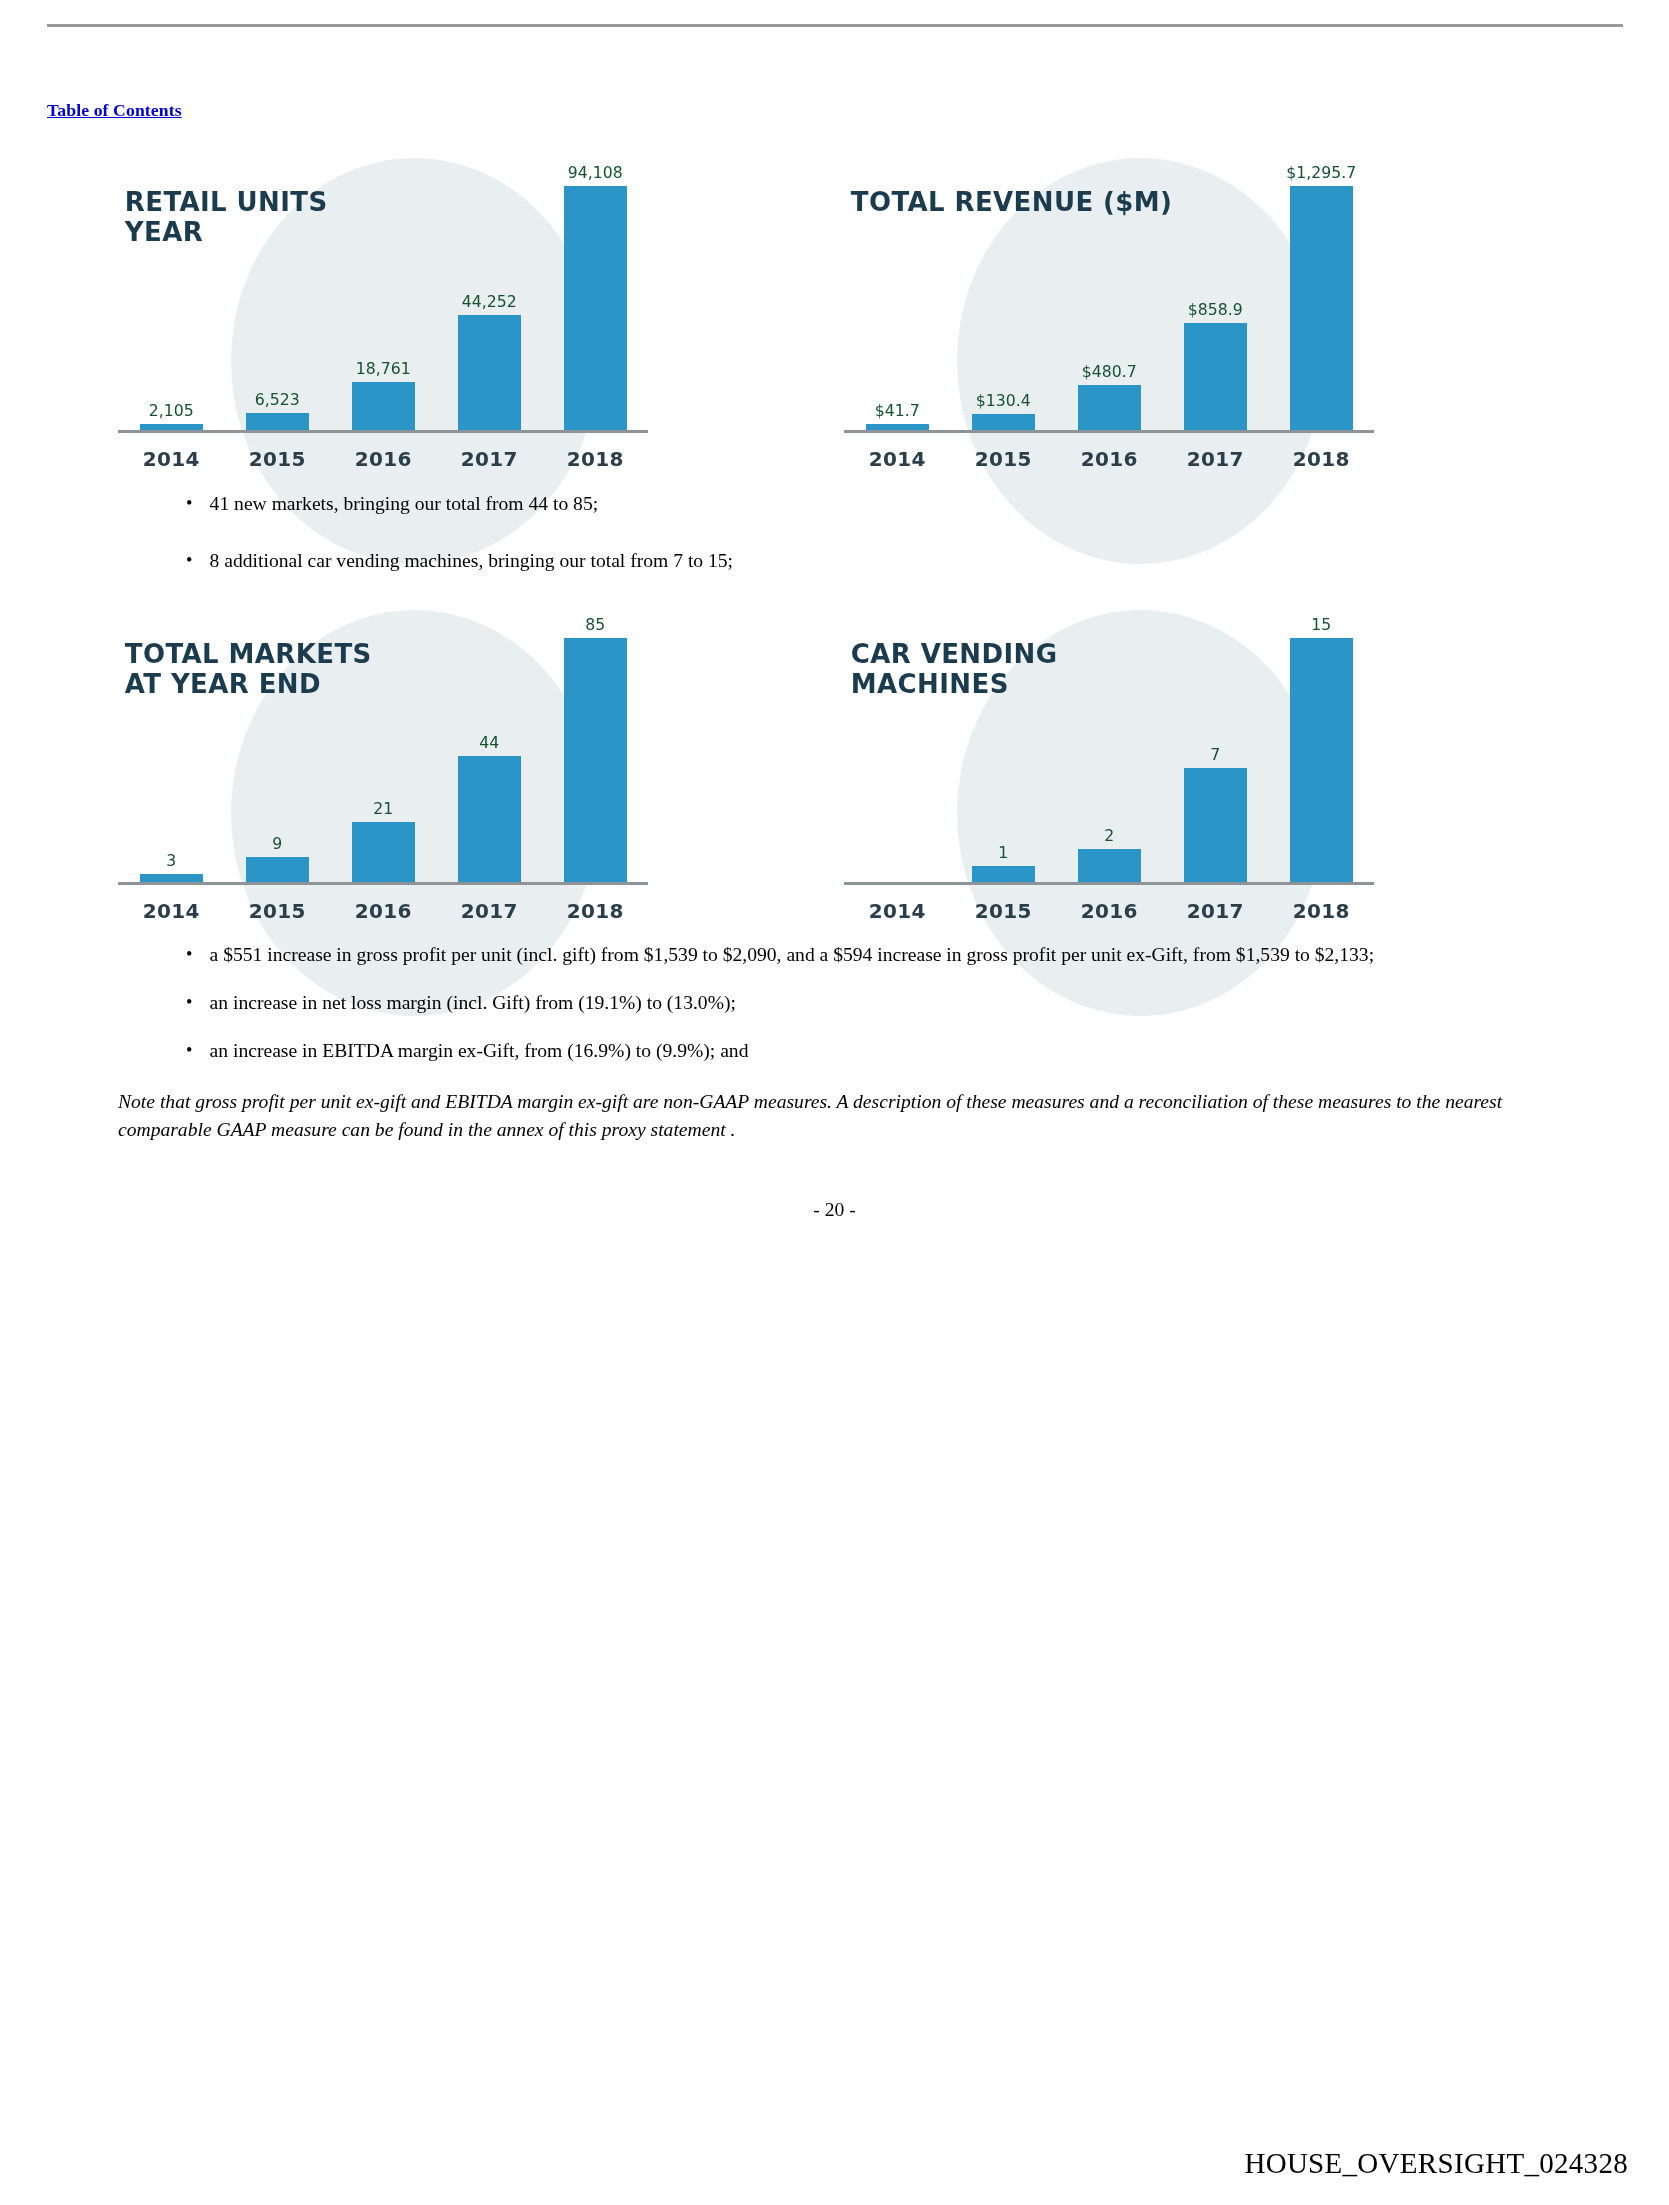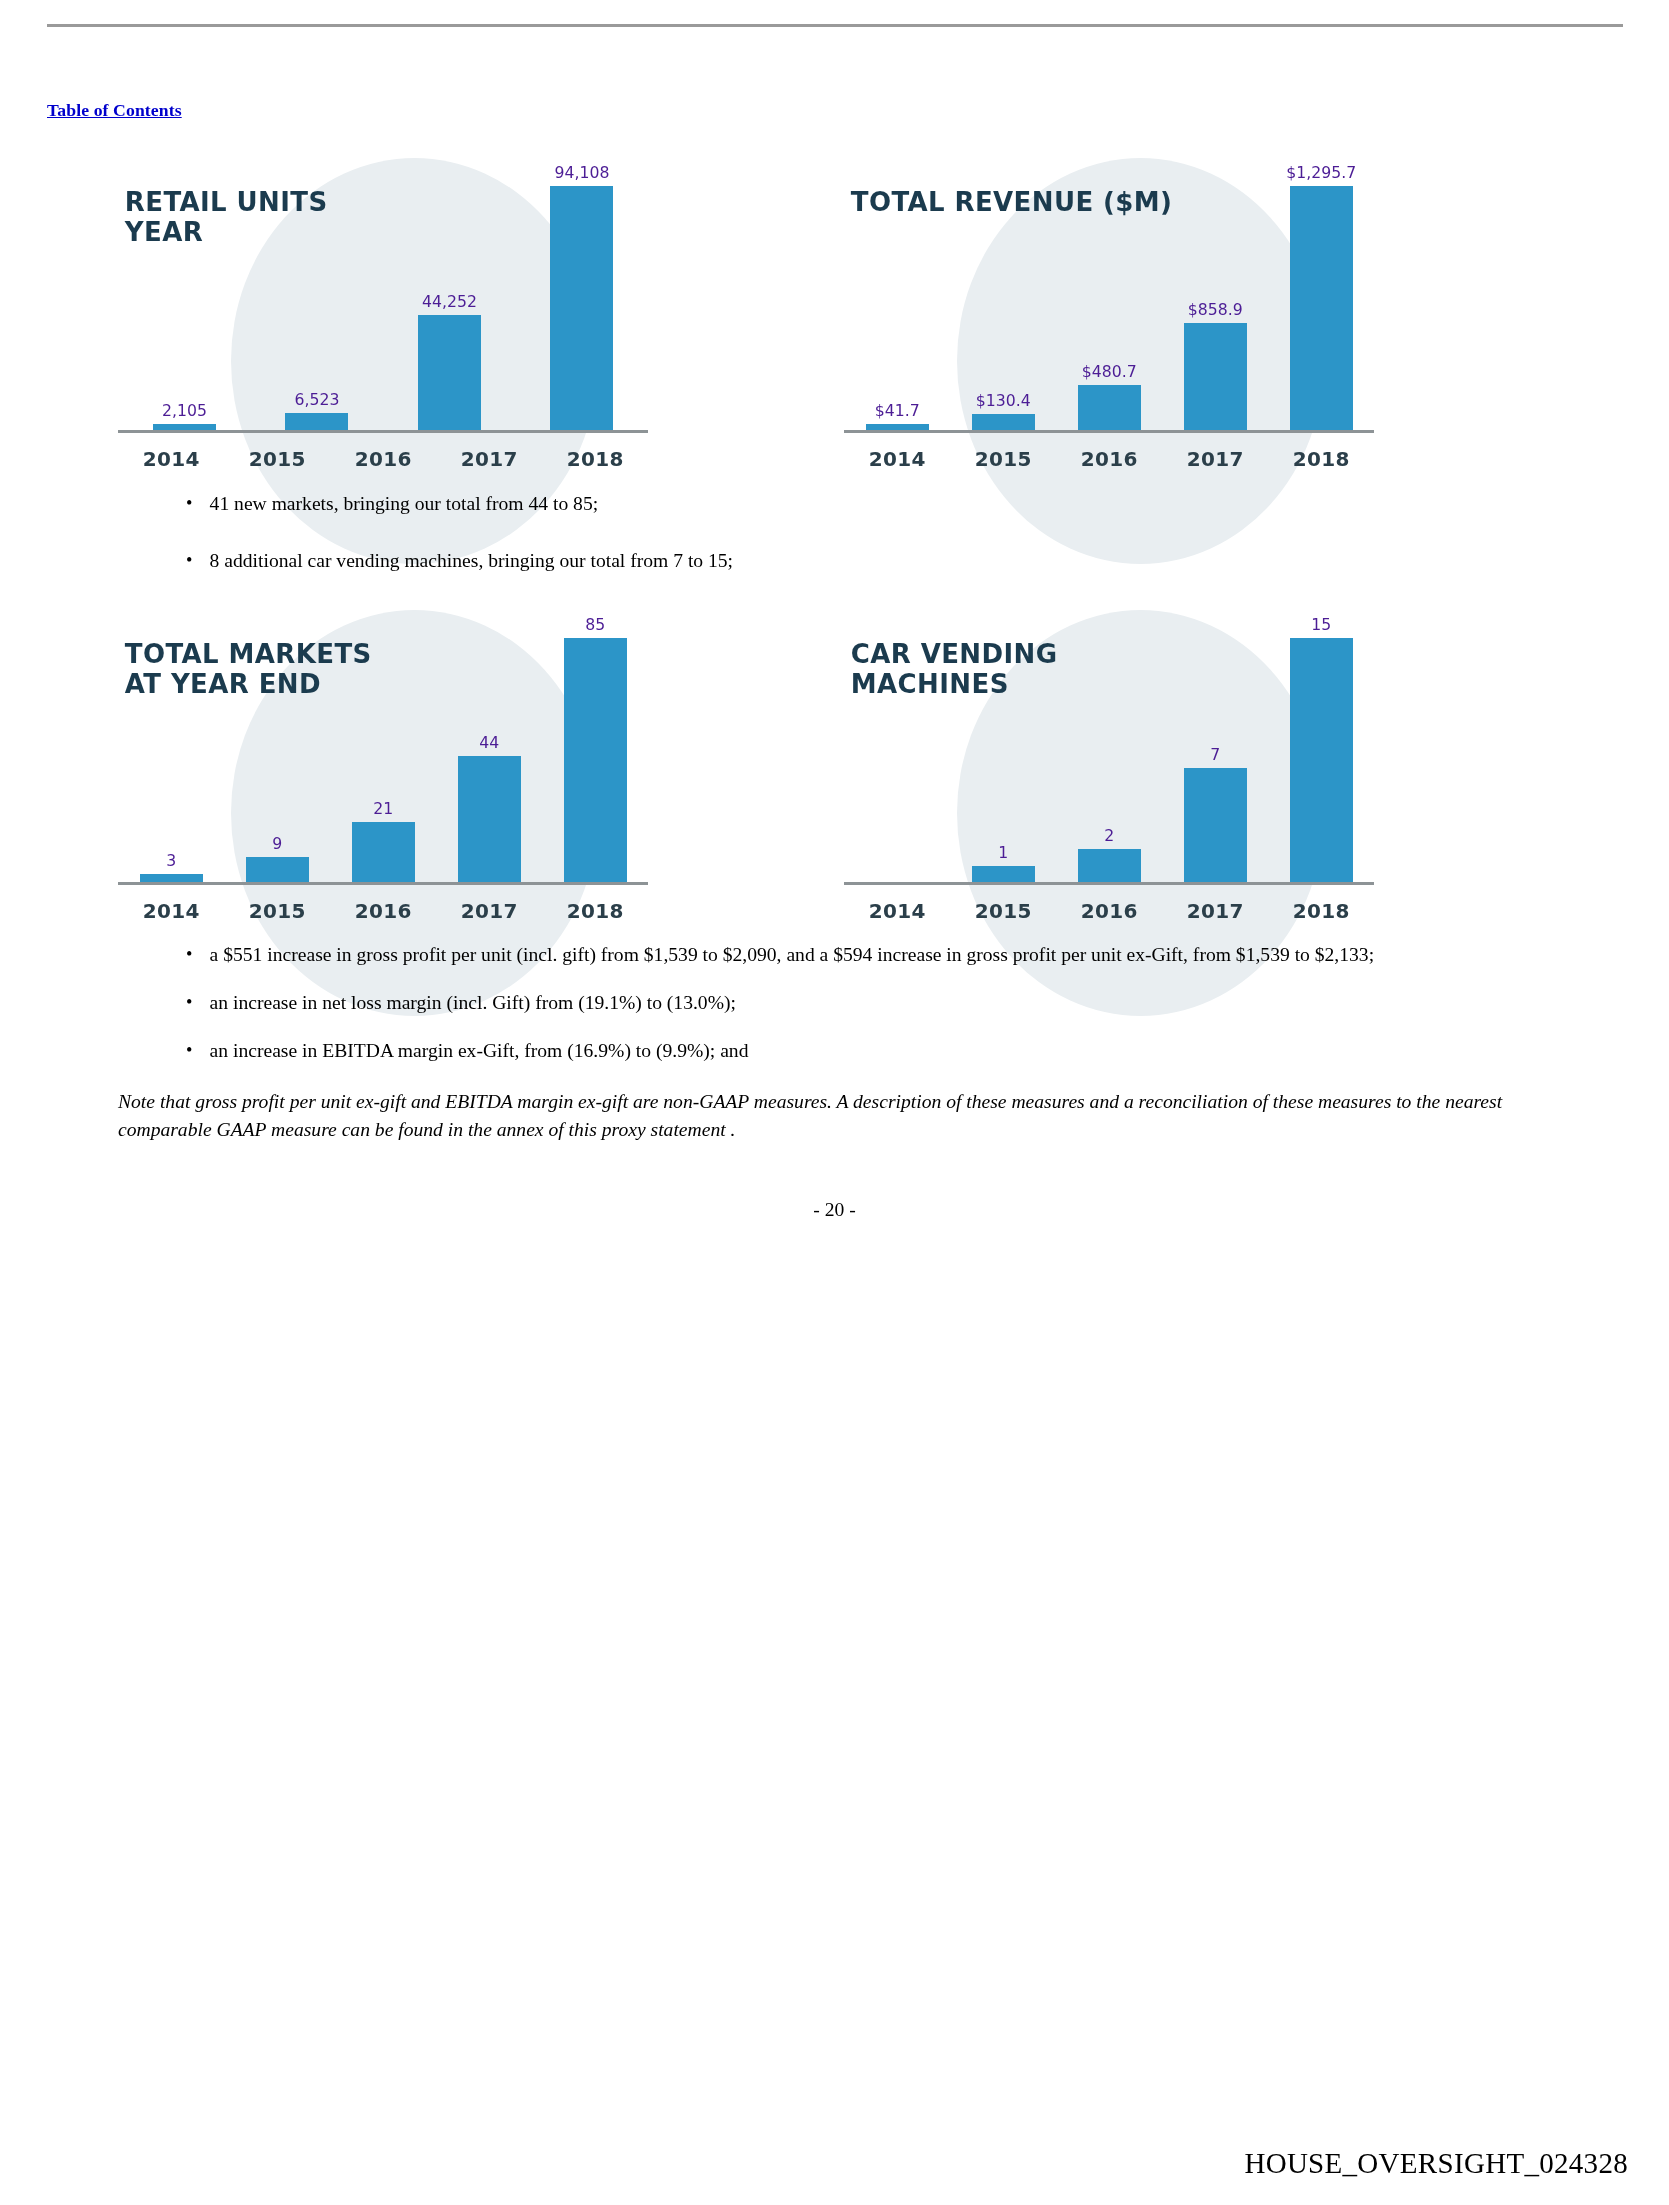--- a/index.html
+++ b/index.html
@@ -116,21 +116,21 @@
     display: flex;
     flex-direction: column;
     justify-content: flex-end;
     align-items: center;
     position: relative;
   }
   .bar-value {
     font-family: "DejaVu Sans", sans-serif;
     font-size: 15.7px;
     font-weight: normal;
-    color: #4c1d95;
+    color: #14532d;
     margin-bottom: 3.9px;
     white-space: nowrap;
   }
   .bar-rect {
     width: 63px;
     background: #2c95c8;
   }
   .x-labels {
     position: absolute;
     left: 5.2px;
@@ -230,20 +230,24 @@
         <div class="bars">
             <div class="bar-slot">
               <div class="bar-value">2,105</div>
               <div class="bar-rect" style="height: 6.5px;"></div>
             </div>
             <div class="bar-slot">
               <div class="bar-value">6,523</div>
               <div class="bar-rect" style="height: 17px;"></div>
             </div>
             <div class="bar-slot">
+              <div class="bar-value">18,761</div>
+              <div class="bar-rect" style="height: 48px;"></div>
+            </div>
+            <div class="bar-slot">
               <div class="bar-value">44,252</div>
               <div class="bar-rect" style="height: 115px;"></div>
             </div>
             <div class="bar-slot">
               <div class="bar-value">94,108</div>
               <div class="bar-rect" style="height: 244px;"></div>
             </div>
           </div>
         <div class="axis-line"></div>
         <div class="x-labels">

